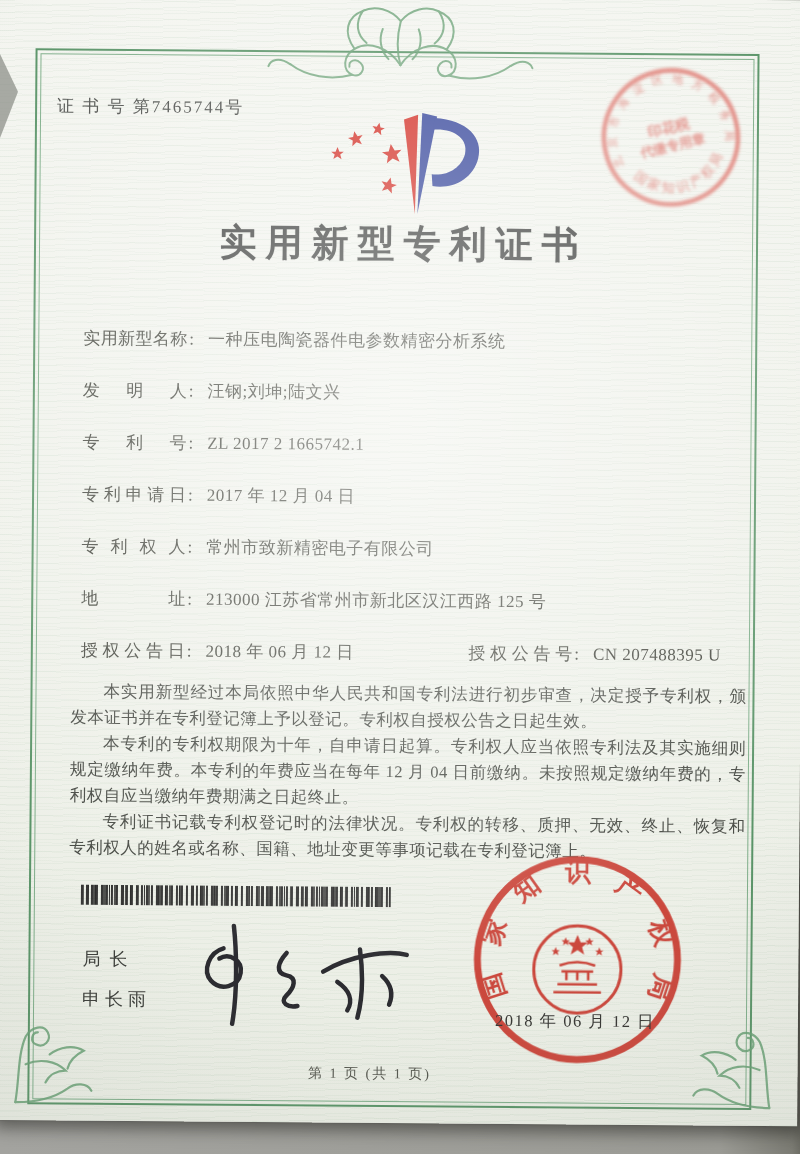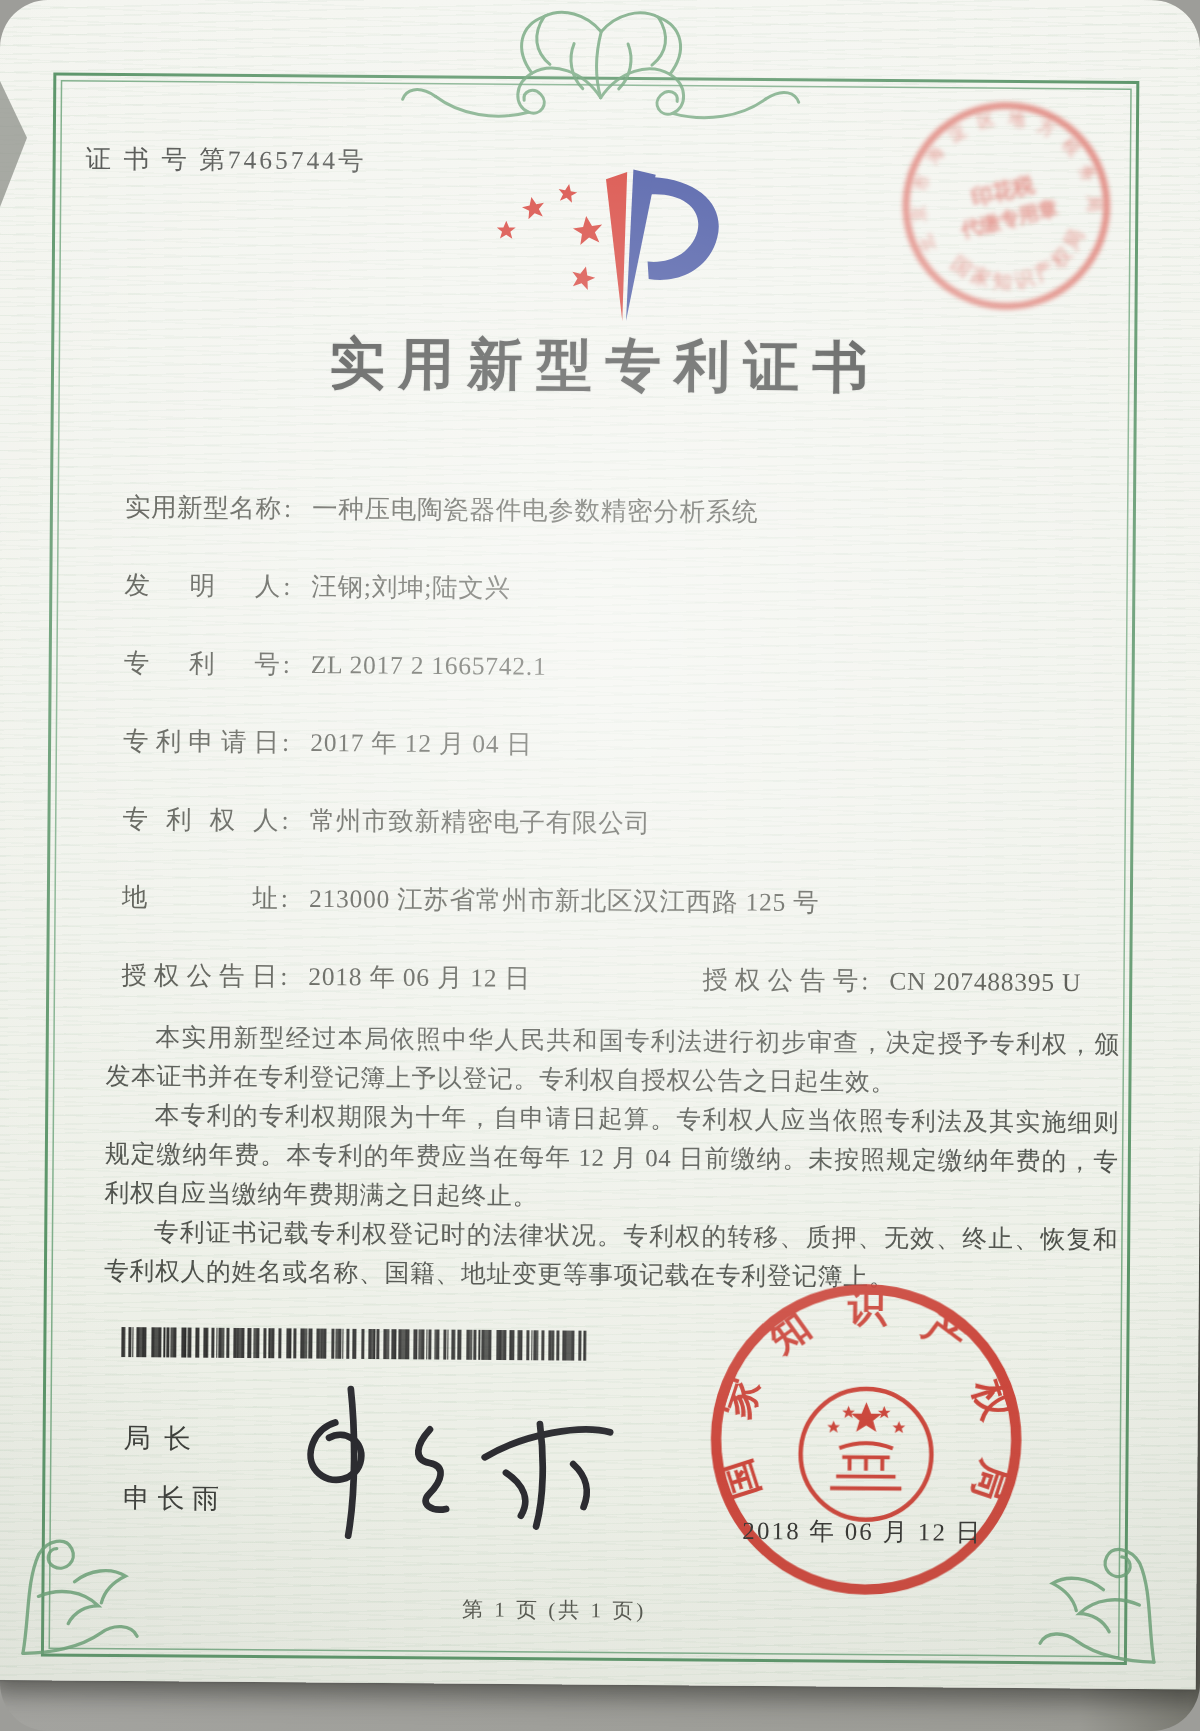--- a/index.html
+++ b/index.html
@@ -1,18 +1,18 @@
 <!DOCTYPE html>
 <html><head>
 <meta charset="utf-8">
 <style>
   html,body{margin:0;padding:0;}
   body{background:#9d9d99;font-family:"Liberation Serif","DejaVu Serif",serif;}
   #stage{position:relative;width:800px;height:1154px;overflow:hidden;
-    background:linear-gradient(90deg,#a3a39f 0%,#9b9b95 90%,#7c7c74 99%,#6e6e66 100%);border-radius:32px;}
+    background:linear-gradient(90deg,#a3a39f 0%,#9b9b95 90%,#7c7c74 99%,#6e6e66 100%);}
   
   .paper{position:absolute;left:-4px;top:-6px;width:810px;height:1126px;
     transform:rotate(0.45deg);transform-origin:top left;
     background:
       repeating-linear-gradient(178deg, rgba(122,166,128,0.07) 0 1px, transparent 1px 6px),
       repeating-linear-gradient(2deg, rgba(122,166,128,0.05) 0 1px, transparent 1px 9px),
       linear-gradient(180deg,#f4f5f0 0%,#eff1ea 55%,#ebeee5 100%);
     box-shadow:6px 8px 16px rgba(25,25,22,.5), 0 0 2px rgba(0,0,0,.25);}
   .paper::after{content:"";position:absolute;inset:0;pointer-events:none;
     background:radial-gradient(120% 90% at 50% 38%, rgba(255,255,255,.5) 0%, rgba(255,255,255,0) 55%, rgba(140,146,138,.22) 100%);}

